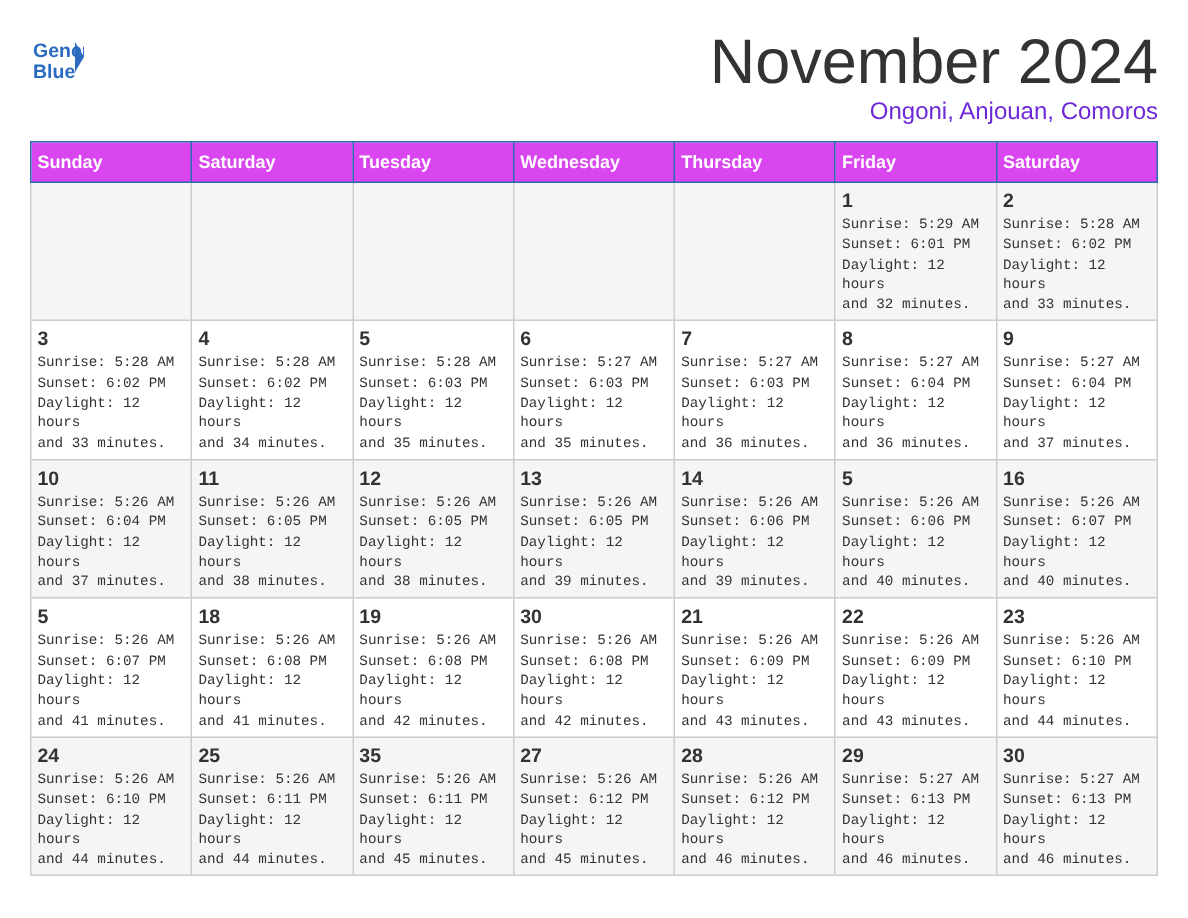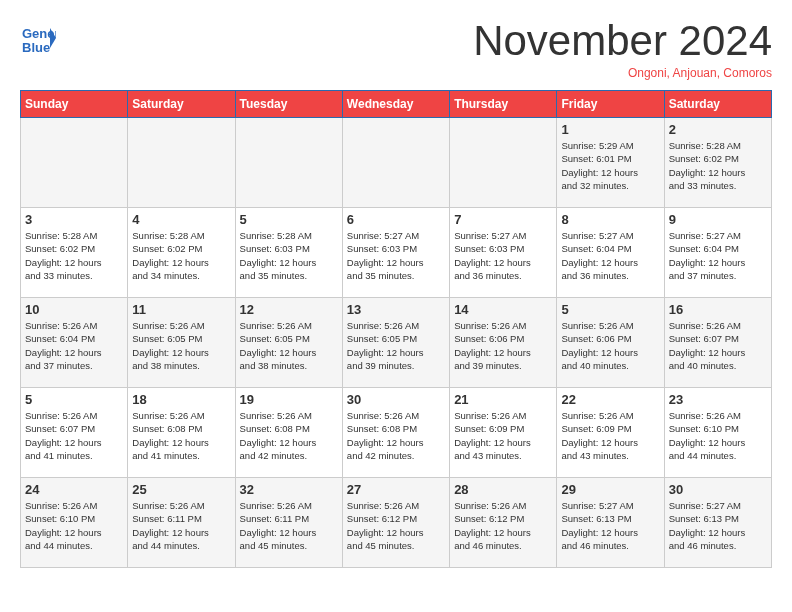--- a/index.html
+++ b/index.html
@@ -29,31 +29,31 @@
       text-align: right;
     }
     .month-title {
       font-size: 42px;
       font-weight: 300;
       color: #333;
       line-height: 1;
       margin-left: 12px;
     }
     .location-title {
-      font-size: 12px;
-      color: #ef4444;
+      font-size: 16px;
+      color: #6d28d9;
       margin-top: 4px;
     }
     table {
       width: 100%;
       border-collapse: collapse;
       table-layout: fixed;
     }
     thead th {
-      background: #ef4444;
+      background: #d946ef;
       color: #fff;
       font-size: 12px;
       font-weight: bold;
       padding: 6px 4px;
       text-align: left;
       border: 1px solid #2a6aaf;
     }
     tbody td {
       border: 1px solid #ccc;
       vertical-align: top;
@@ -68,20 +68,21 @@
     }
     .day-number {
       font-weight: bold;
       font-size: 13px;
       margin-bottom: 2px;
     }
     .day-info {
       font-size: 9.5px;
       line-height: 1.4;
       color: #333;
+      font-family: Liberation Mono, monospace;
     }
     td.empty {
       background: #f9f9f9;
     }
   </style>
 </head>
 <body>
 
 <div class="header">
   <div class="logo">
@@ -218,21 +219,21 @@
       <tr>
         <td>
           <div class="day-number">24</div>
           <div class="day-info">Sunrise: 5:26 AM<br>Sunset: 6:10 PM<br>Daylight: 12 hours<br>and 44 minutes.</div>
         </td>
         <td>
           <div class="day-number">25</div>
           <div class="day-info">Sunrise: 5:26 AM<br>Sunset: 6:11 PM<br>Daylight: 12 hours<br>and 44 minutes.</div>
         </td>
         <td>
-          <div class="day-number">32</div>
+          <div class="day-number">35</div>
           <div class="day-info">Sunrise: 5:26 AM<br>Sunset: 6:11 PM<br>Daylight: 12 hours<br>and 45 minutes.</div>
         </td>
         <td>
           <div class="day-number">27</div>
           <div class="day-info">Sunrise: 5:26 AM<br>Sunset: 6:12 PM<br>Daylight: 12 hours<br>and 45 minutes.</div>
         </td>
         <td>
           <div class="day-number">28</div>
           <div class="day-info">Sunrise: 5:26 AM<br>Sunset: 6:12 PM<br>Daylight: 12 hours<br>and 46 minutes.</div>
         </td>

